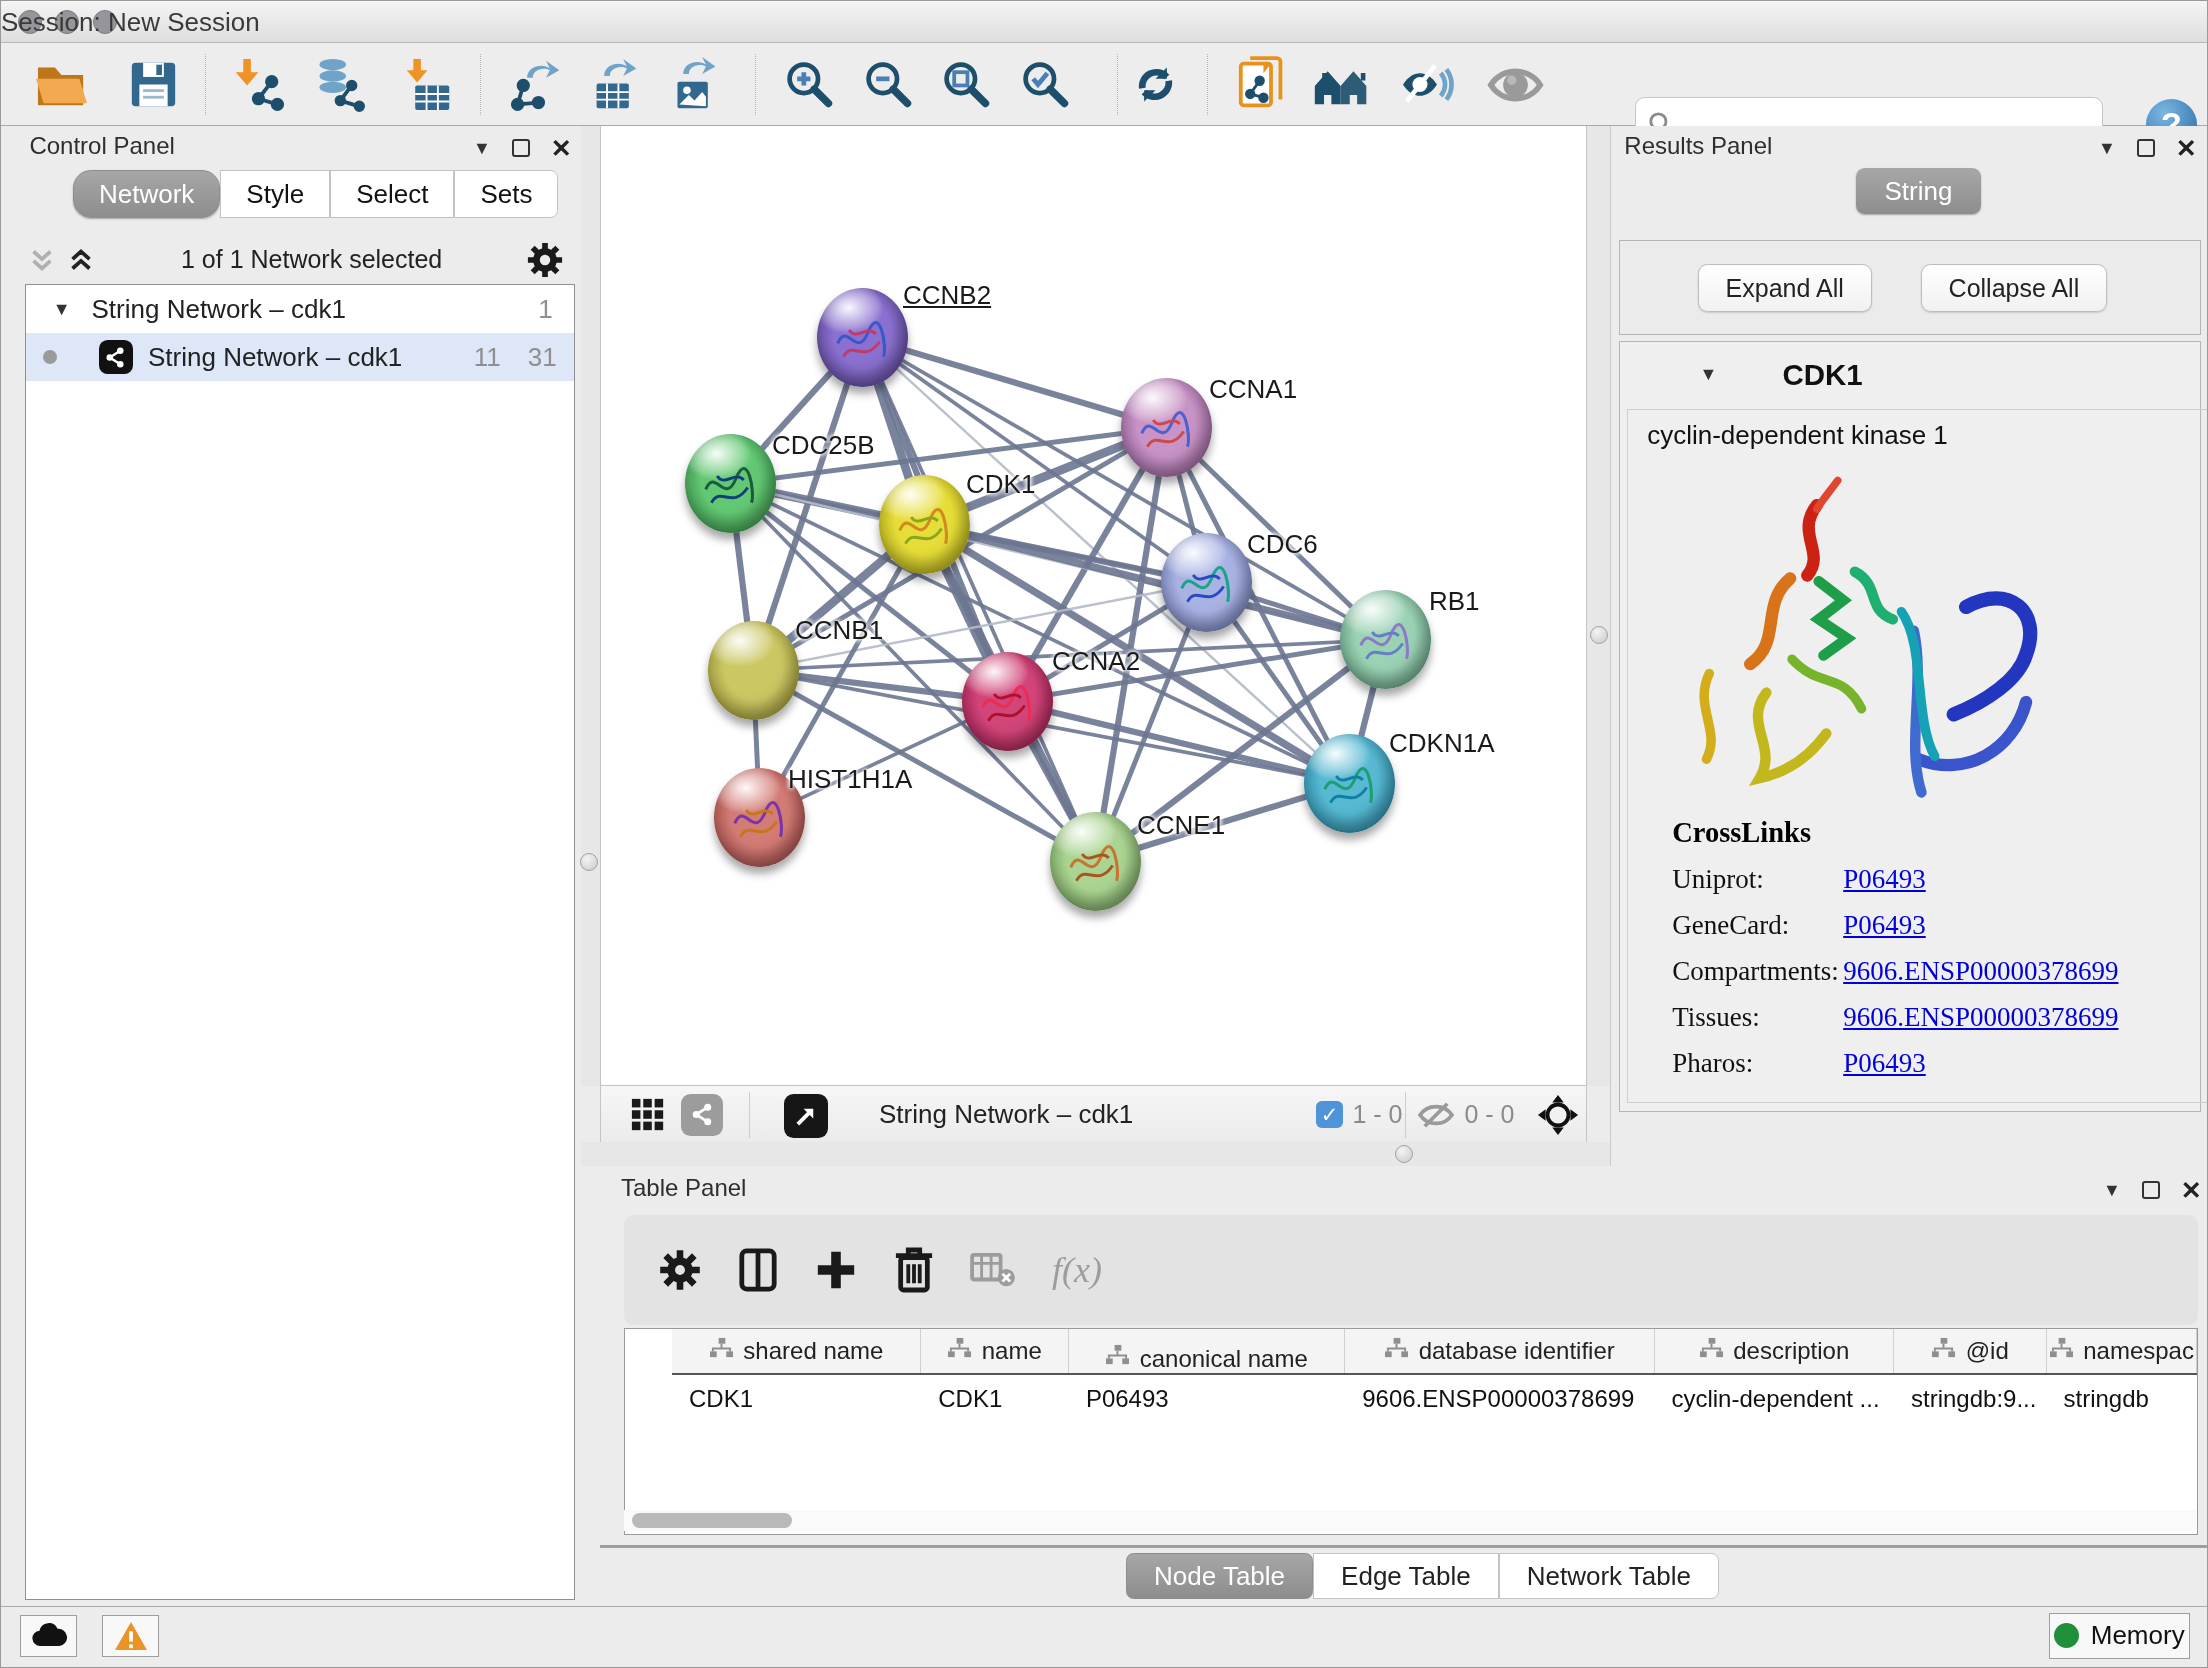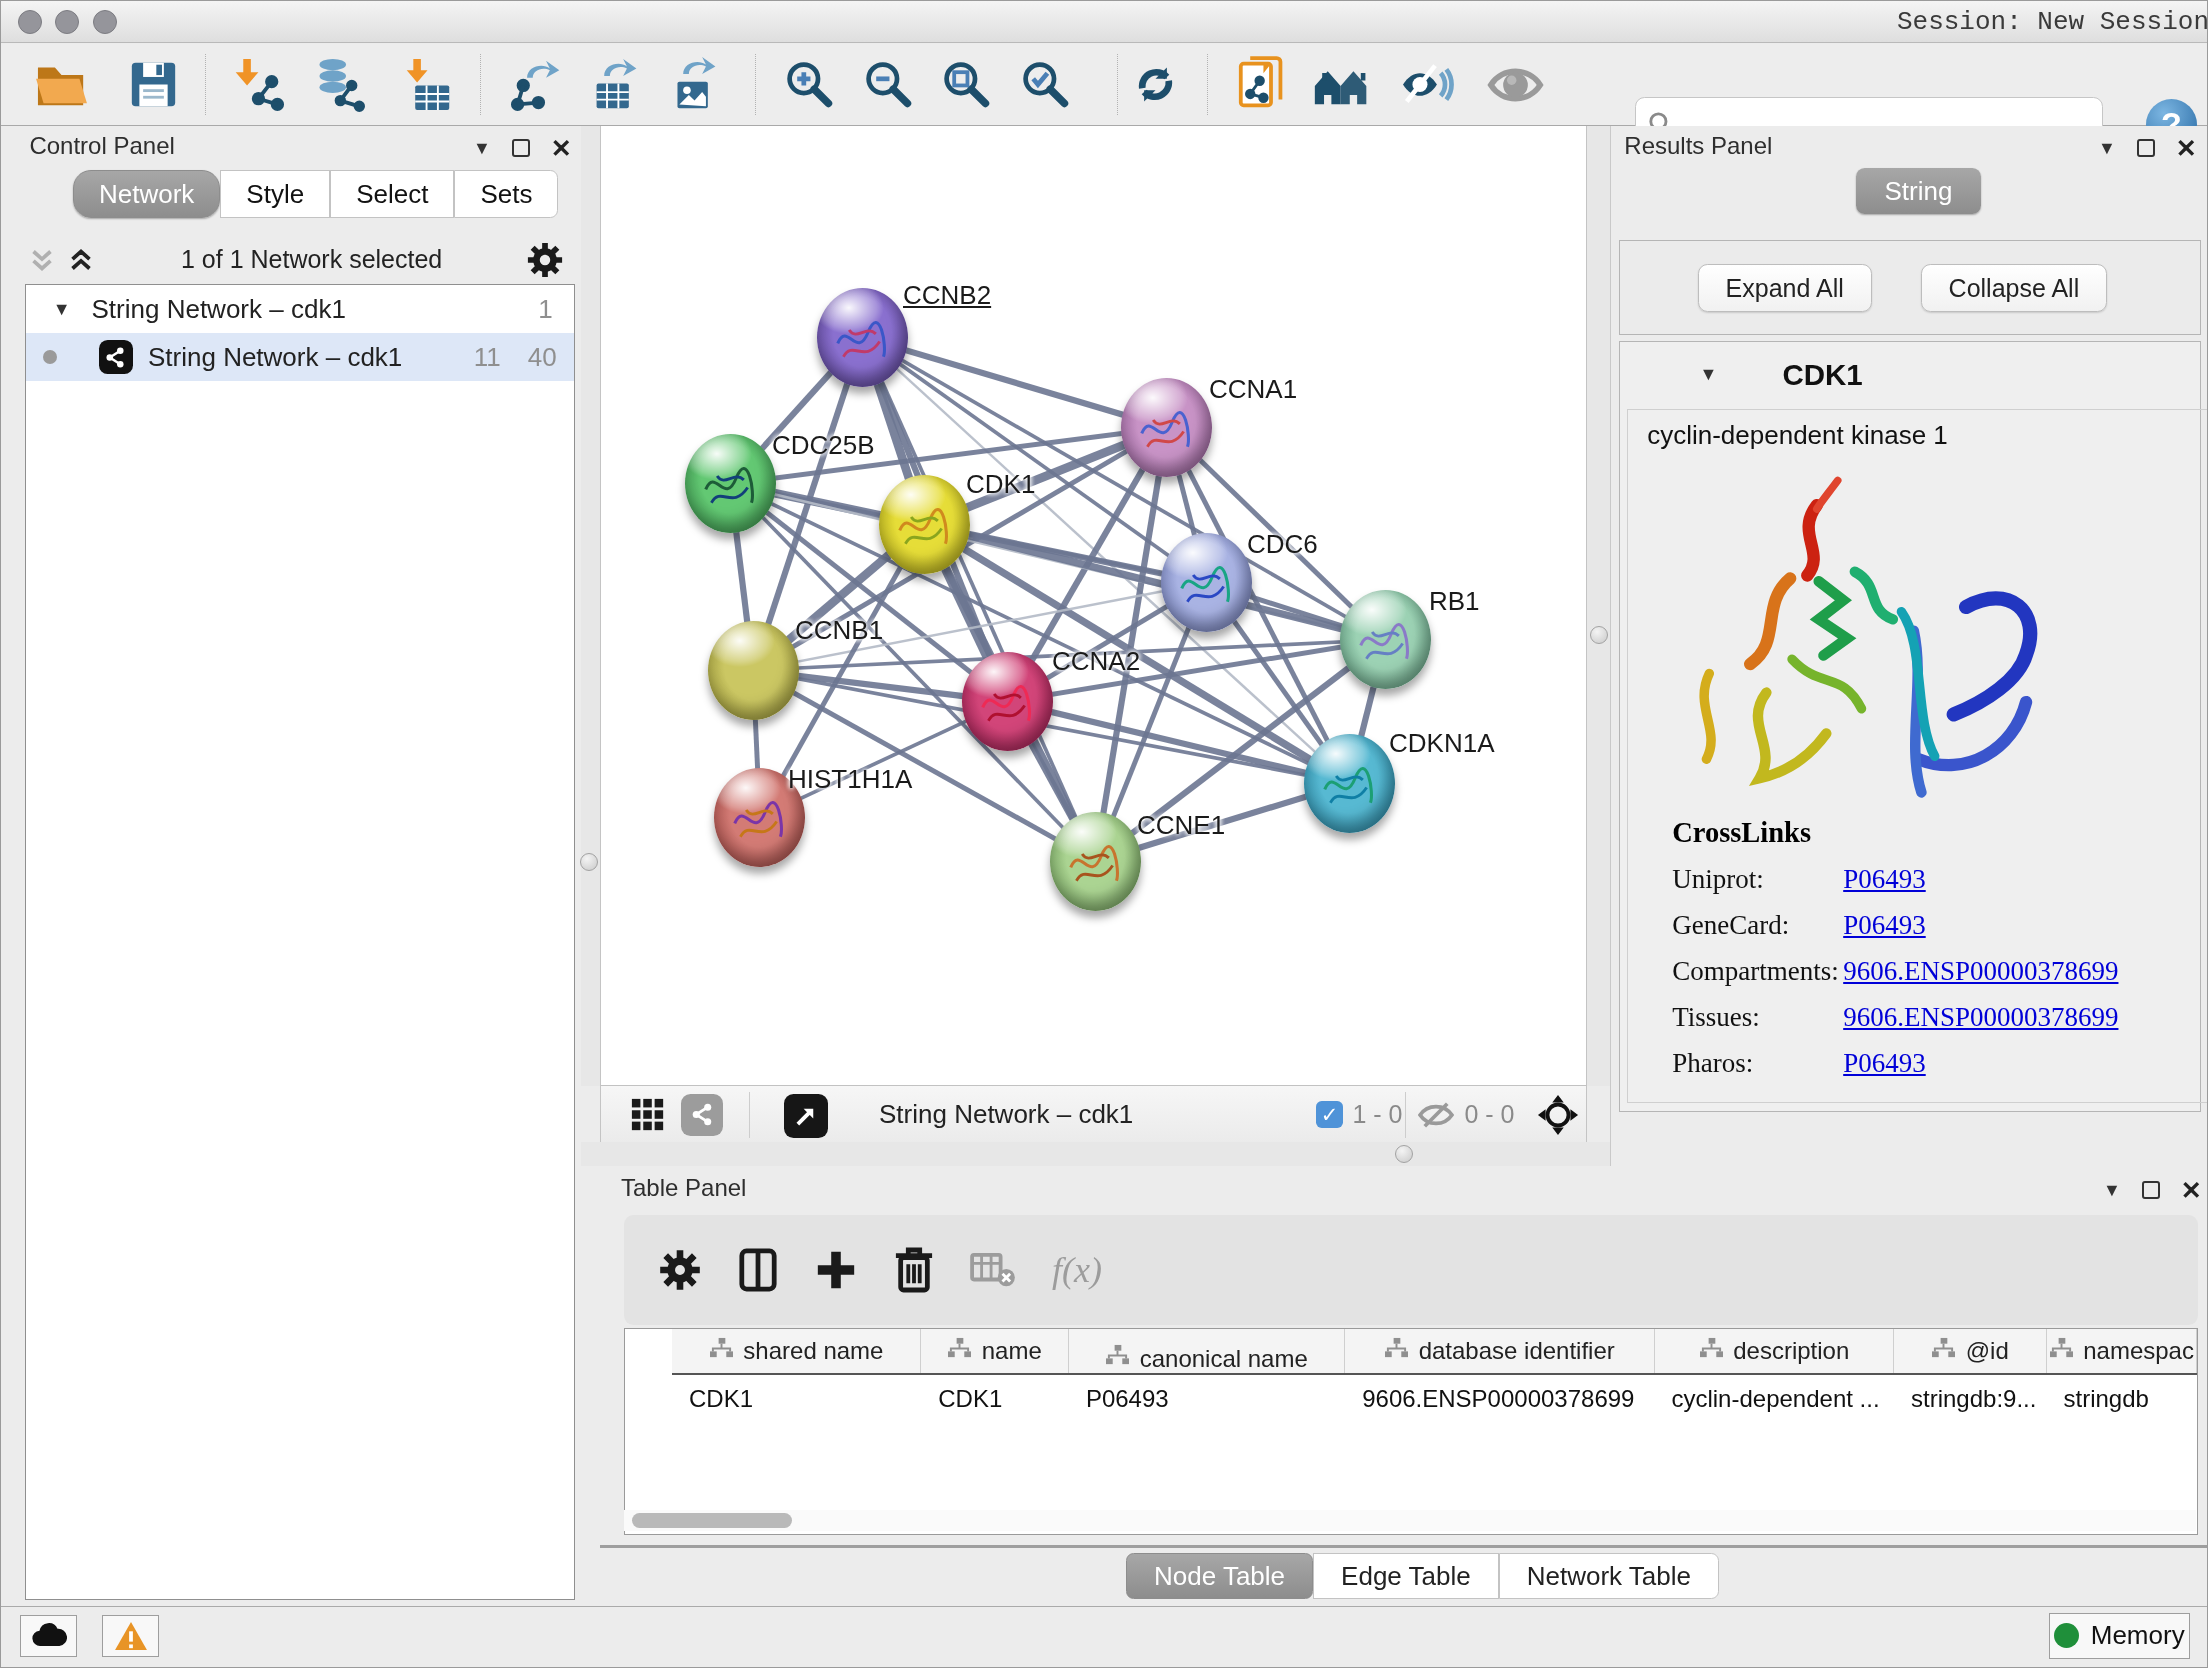--- a/index.html
+++ b/index.html
@@ -7,21 +7,21 @@
   body { font-family:"Liberation Sans", sans-serif; color:#222; }
   #root { position:relative; width:2208px; height:1668px; background:#ececec; overflow:hidden;
           border:1px solid #9a9a9a; }
 
   
   .titlebar { position:absolute; left:0; top:0; width:2208px; height:42px;
               background:linear-gradient(#f4f4f4,#dedede); border-bottom:1px solid #b9b9b9; }
   .tlight { position:absolute; top:8.6px; width:24px; height:24px; border-radius:50%;
             background:#95959b; border:1px solid #7c7c82; }
   .win-title { position:absolute; left:0; top:0; width:100%; height:42px; line-height:42px;
-               text-align:right; font-size:26px; color:#3a3a3a;font-family:Liberation Mono, monospace; }
+               text-align:left; font-size:26px; color:#3a3a3a; }
 
   
   .toolbar { position:absolute; left:0; top:43px; width:2208px; height:82px;
              background:#ededed; border-bottom:1.9px solid #a9a9a9; }
   .tb-btn { position:absolute; top:11.4px; width:57px; height:59px; display:flex;
             align-items:center; justify-content:center; }
   .tb-sep { position:absolute; top:9.5px; width:0; height:61px; border-left:1.9px dotted #b2b2b2; }
   .searchbox { position:absolute; left:1634px; top:53px; width:468px; height:55px; background:#fff;
                border:1.9px solid #c6c6c6; border-radius:9.5px; display:flex; align-items:center; }
   .searchbox svg { margin-left:11.4px; }
@@ -368,21 +368,21 @@
               <g fill="#fff">
                 <circle cx="17" cy="5" r="3.4"></circle>
                 <circle cx="6" cy="12" r="3.4"></circle>
                 <circle cx="17" cy="19" r="3.4"></circle>
                 <path d="M6 12L17 5M6 12l11 7" stroke="#fff" stroke-width="2.6"></path>
               </g>
             </svg>
         </span>
         <span style="margin-left:15px">String Network – cdk1</span>
         <span class="cnt" style="margin-left:auto">11</span>
-        <span class="cnt" style="margin-left:27px;margin-right:17px">40</span>
+        <span class="cnt" style="margin-left:27px;margin-right:17px">31</span>
       </div>
     </div>
   </div>
 
   <div class="divider-v" style="left:580px"></div>
   <div class="handle-dot" style="left:579px;top:852px"></div>
 
   <div class="net-wrap">
       <svg width="987" height="960" style="position:absolute;left:0;top:0" viewBox="0 0 1038 1009">
         <line x1="275" y1="222" x2="595" y2="317" stroke="#6b7691" stroke-width="6.5" stroke-opacity="0.9"></line>

